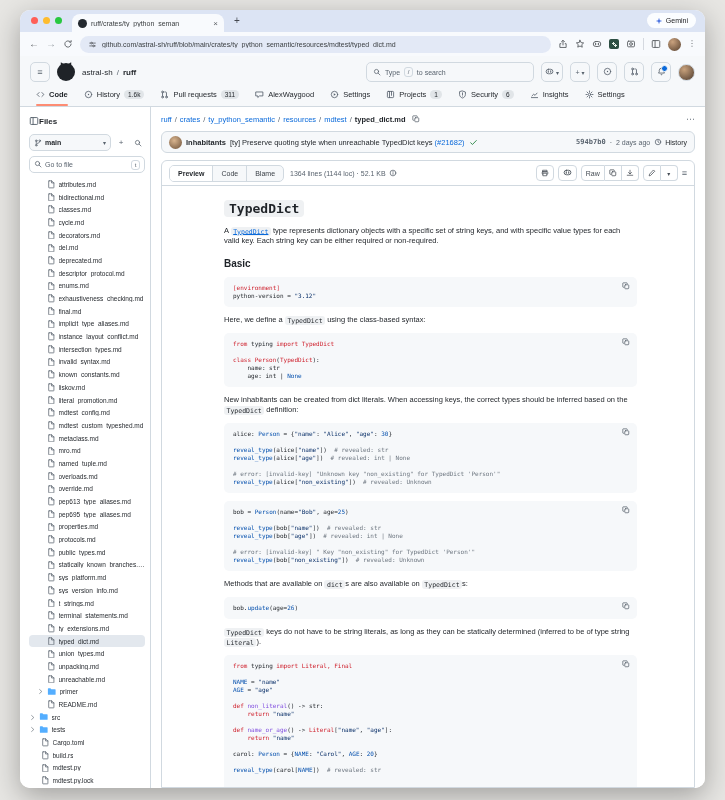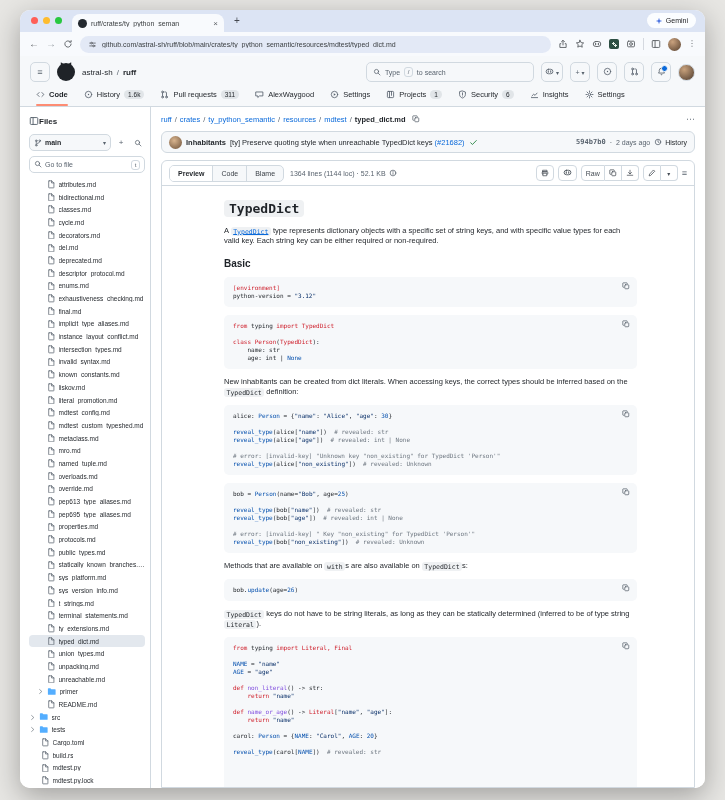--- a/index.html
+++ b/index.html
@@ -995,20 +995,21 @@
               <div class="cb">
                 <span class="cp">
                   <svg width="8" height="8" viewBox="0 0 16 16" fill="none" stroke="currentColor" stroke-width="1.5" stroke-linecap="round" stroke-linejoin="round">
                     <rect x="5.5" y="5.5" width="8" height="8" rx="1.5"></rect>
                     <path d="M3.5 10.5h-1a.9.9 0 0 1-.9-.9v-7a.9.9 0 0 1 .9-.9h7a.9.9 0 0 1 .9.9v1"></path>
                   </svg>
                 </span>
                 <pre><span class="tk-kw">[environment]</span>
 <span class="tk-pl">python-version = </span><span class="tk-str">"3.12"</span></pre>
               </div>
+              <p>Here, we define a <code class="ic2">TypedDict</code> using the class-based syntax:</p>
               <div class="cb">
                 <span class="cp">
                   <svg width="8" height="8" viewBox="0 0 16 16" fill="none" stroke="currentColor" stroke-width="1.5" stroke-linecap="round" stroke-linejoin="round">
                     <rect x="5.5" y="5.5" width="8" height="8" rx="1.5"></rect>
                     <path d="M3.5 10.5h-1a.9.9 0 0 1-.9-.9v-7a.9.9 0 0 1 .9-.9h7a.9.9 0 0 1 .9.9v1"></path>
                   </svg>
                 </span>
                 <pre><span class="tk-kw">from</span><span class="tk-pl"> typing </span><span class="tk-kw">import</span><span class="tk-typ"> TypedDict</span>
 
 <span class="tk-kw">class</span><span class="tk-typ"> Person</span><span class="tk-pl">(</span><span class="tk-typ">TypedDict</span><span class="tk-pl">):</span>
@@ -1039,21 +1040,21 @@
                   </svg>
                 </span>
                 <pre><span class="tk-pl">bob = </span><span class="tk-c1">Person</span><span class="tk-pl">(name=</span><span class="tk-str">"Bob"</span><span class="tk-pl">, age=</span><span class="tk-c1">25</span><span class="tk-pl">)</span>
 
 <span class="tk-c1">reveal_type</span><span class="tk-pl">(bob[</span><span class="tk-str">"name"</span><span class="tk-pl">])  </span><span class="tk-com"># revealed: str</span>
 <span class="tk-c1">reveal_type</span><span class="tk-pl">(bob[</span><span class="tk-str">"age"</span><span class="tk-pl">])  </span><span class="tk-com"># revealed: int | None</span>
 
 <span class="tk-com"># error: [invalid-key] " Key "non_existing" for TypedDict 'Person'"</span>
 <span class="tk-c1">reveal_type</span><span class="tk-pl">(bob[</span><span class="tk-str">"non_existing"</span><span class="tk-pl">])  </span><span class="tk-com"># revealed: Unknown</span></pre>
               </div>
-              <p>Methods that are available on <code class="ic2">with</code>s are also available on <code class="ic2">TypedDict</code>s:</p>
+              <p>Methods that are available on <code class="ic2">dict</code>s are also available on <code class="ic2">TypedDict</code>s:</p>
               <div class="cb">
                 <span class="cp">
                   <svg width="8" height="8" viewBox="0 0 16 16" fill="none" stroke="currentColor" stroke-width="1.5" stroke-linecap="round" stroke-linejoin="round">
                     <rect x="5.5" y="5.5" width="8" height="8" rx="1.5"></rect>
                     <path d="M3.5 10.5h-1a.9.9 0 0 1-.9-.9v-7a.9.9 0 0 1 .9-.9h7a.9.9 0 0 1 .9.9v1"></path>
                   </svg>
                 </span>
                 <pre><span class="tk-pl">bob.</span><span class="tk-c1">update</span><span class="tk-pl">(age=</span><span class="tk-c1">26</span><span class="tk-pl">)</span></pre>
               </div>
               <p><code class="ic2">TypedDict</code> keys do not have to be string literals, as long as they can be statically determined (inferred to be of type string <code class="ic2">Literal</code>).</p>

